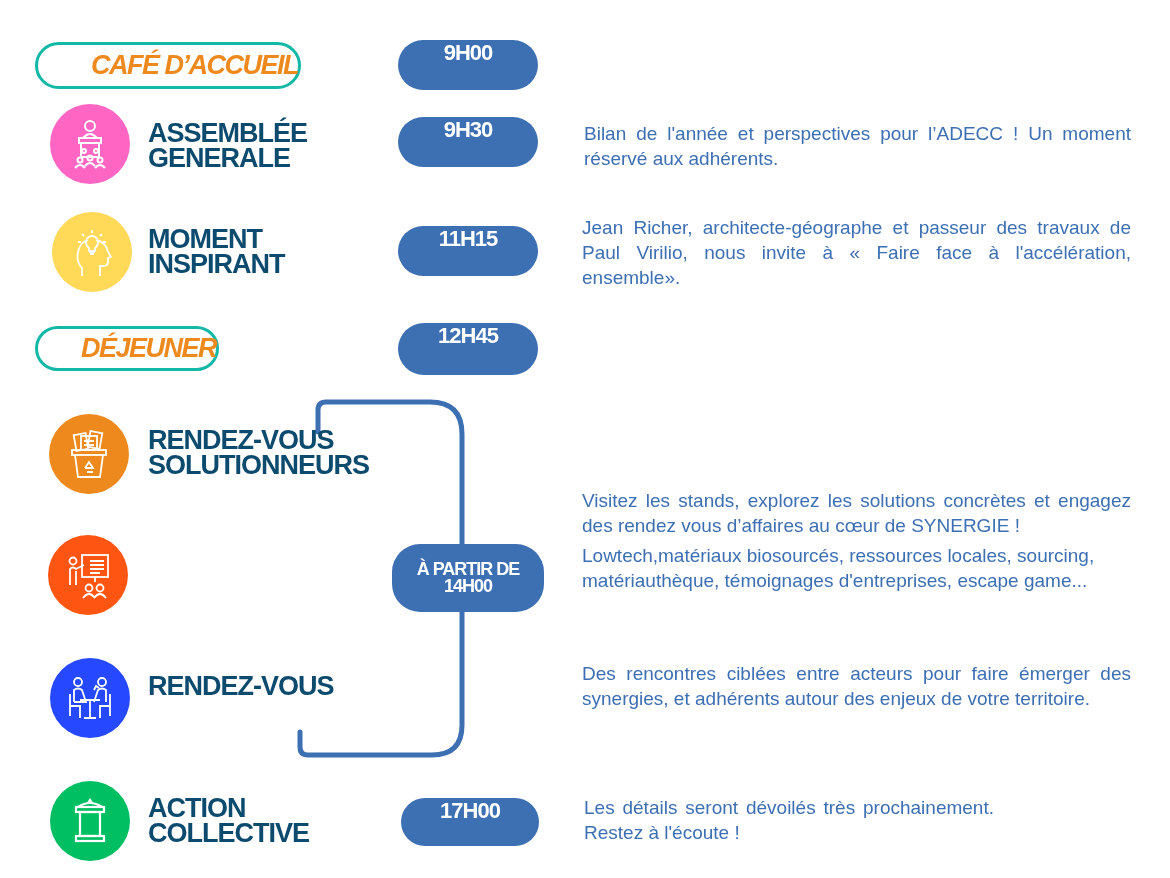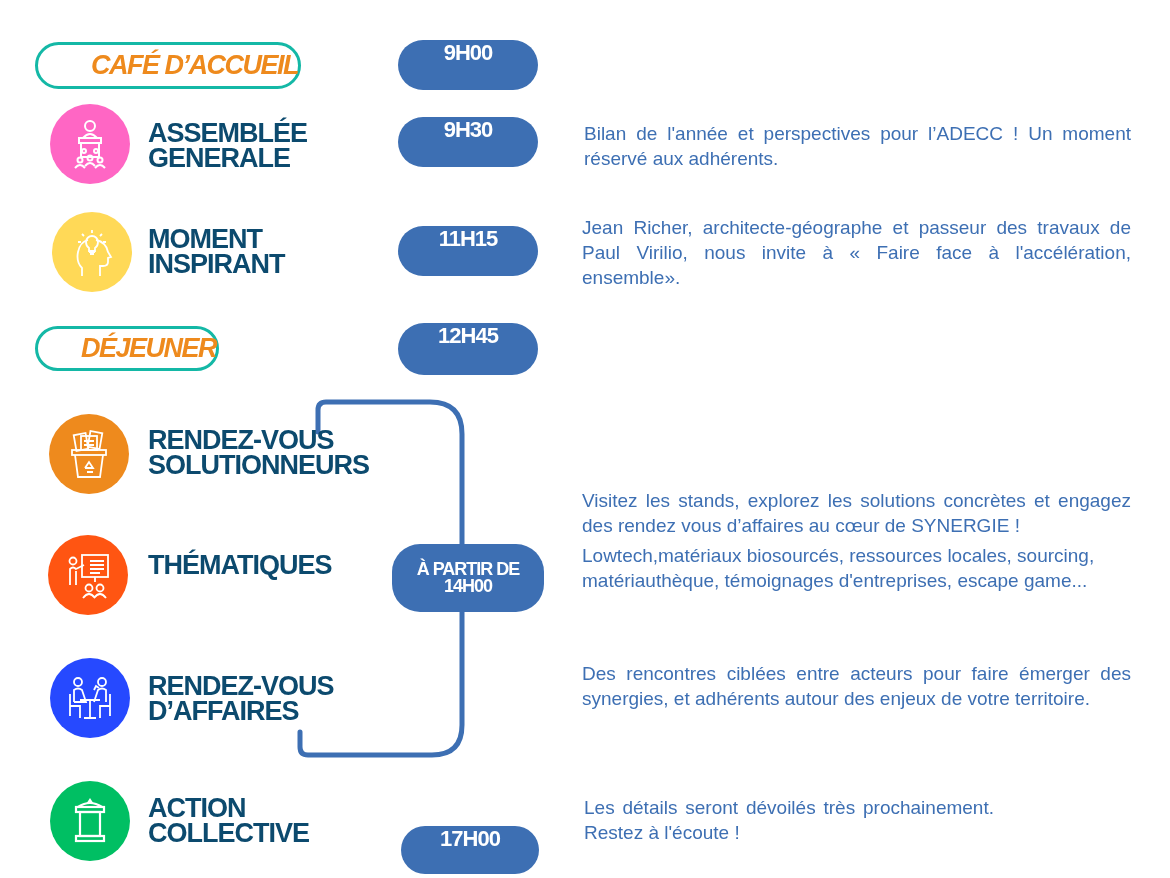--- a/index.html
+++ b/index.html
@@ -126,48 +126,46 @@
     <path d="M28 12 h14 M28 16 h14 M28 20 h14 M28 24 h10"></path>
     <circle cx="11" cy="12" r="3.5"></circle>
     <path d="M8 36 v-16 q3 -3 6 0 l8 -4 M14 22 v14"></path>
     <path d="M33 28 v5"></path>
     <circle cx="27" cy="39" r="3.5"></circle>
       <circle cx="38" cy="39" r="3.5"></circle>
     <path d="M21 49 q6 -8 12 0 M32 49 q6 -8 12 0"></path>
   </svg>
 </div>
 <div class="title" style="left:148px;top:553px;">
-  <span>THÉMATIQUES</span>
 </div>
 <div class="desc left" style="left:582px;top:543px;width:549px;">Lowtech,matériaux biosourcés, ressources locales, sourcing, matériauthèque, témoignages d'entreprises, escape game...</div>
 
 <div class="icon-circle" style="left:50px;top:658px;background:#2649ff;">
   <svg viewBox="0 0 52 52" fill="none" stroke="#fff" stroke-width="1.8">
     <circle cx="14" cy="10" r="4"></circle>
       <circle cx="38" cy="10" r="4"></circle>
     <path d="M10 30 v-12 q4 -3 8 0 l4 12 h-12 M42 30 v-12 q-4 -3 -8 0 l-4 12"></path>
     <path d="M16 28 h20 M26 28 v18 M20 46 h12"></path>
     <path d="M6 22 v22 M46 22 v22 M6 34 h10 v12 M46 34 h-10 v12"></path>
     <path d="M30 18 l2 -4 l3 2"></path>
   </svg>
 </div>
 <div class="title" style="left:148px;top:674px;">
   <span>RENDEZ-VOUS</span>
-  <span>D’AFFAIRES</span>
 </div>
 <div class="desc" style="left:582px;top:661px;width:549px;">Des rencontres ciblées entre acteurs pour faire émerger des synergies, et adhérents autour des enjeux de votre territoire.</div>
 
 <div class="icon-circle" style="left:50px;top:781px;background:#00bf63;">
   <svg viewBox="0 0 52 52" fill="none" stroke="#fff" stroke-width="2.2">
     <path d="M14 12 q12 -8 24 0 M24 8 l2 -3 l2 3"></path>
     <rect x="12" y="12" width="28" height="5"></rect>
     <rect x="16" y="17" width="20" height="24"></rect>
     <rect x="12" y="41" width="28" height="5"></rect>
   </svg>
 </div>
 <div class="title" style="left:148px;top:796px;">
   <span>ACTION</span>
   <span>COLLECTIVE</span>
 </div>
-<div class="time-pill" style="left:401px;top:798px;width:138px;height:48px;margin-top:28px;">
+<div class="time-pill" style="left:401px;top:798px;width:138px;height:48px;">
   <span>17H00</span>
 </div>
 <div class="desc" style="left:584px;top:795px;width:410px;">Les détails seront dévoilés très prochainement. Restez à l'écoute !</div>
 
 </body></html>

